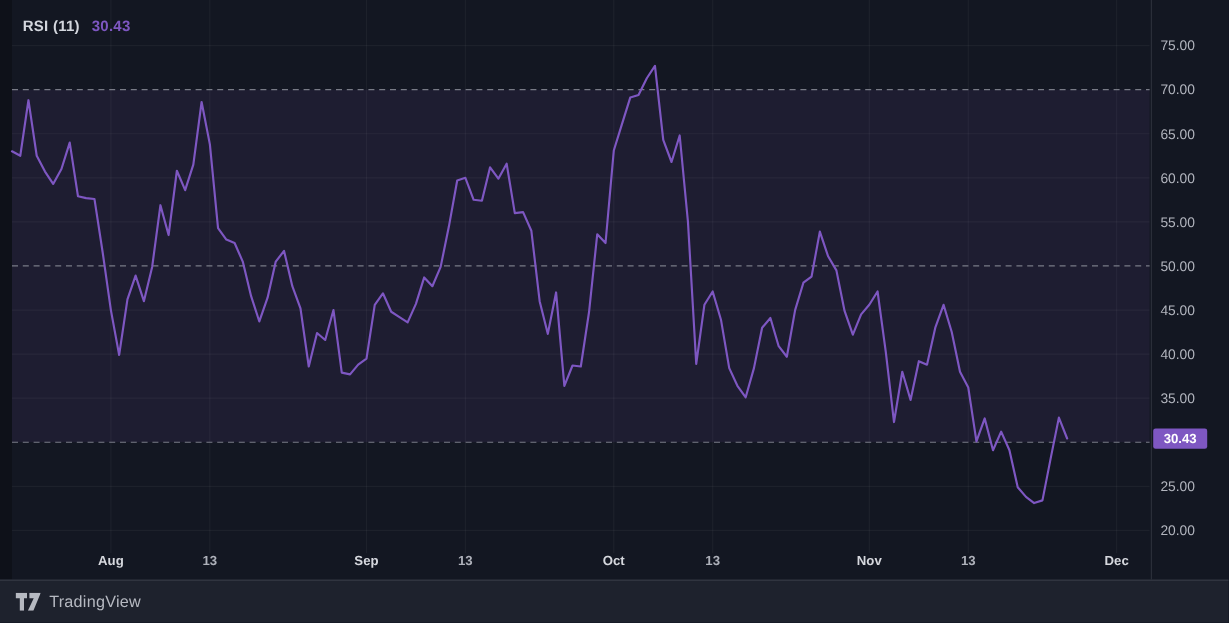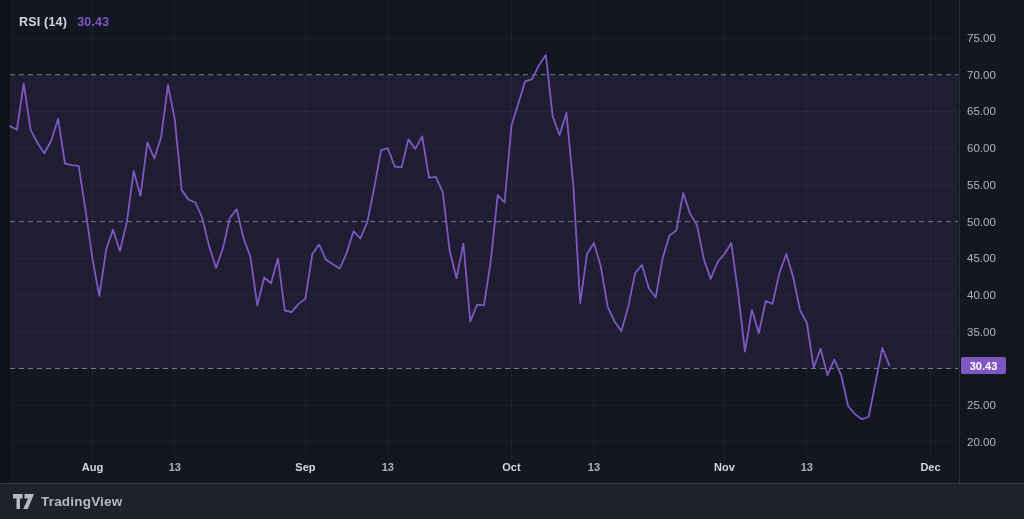--- a/index.html
+++ b/index.html
@@ -12,21 +12,21 @@
   .header .ind{color:#d3d6dd;font-weight:700;}
   .header .val{color:#7e57c2;font-weight:700;}
   .value-badge{position:absolute;left:961px;top:357px;width:45px;height:17px;border-radius:2px;
           background:#7e57c2;color:#ffffff;font-size:11px;font-weight:700;
           display:flex;align-items:center;justify-content:center;}
   .axis-border{position:absolute;left:959px;top:0;width:1px;height:483px;background:#2a2e39;}
   .bottombar{position:absolute;left:0;top:483px;width:1024px;height:36px;background:#1e222d;
           border-top:1px solid #363a45;box-sizing:border-box;display:flex;align-items:center;}
   .tv-logo{display:flex;align-items:center;gap:7px;margin-left:13px;}
   .tv-logo svg{display:block;}
-  .tv-brand{color:#b6b9c1;font-size:13.5px;font-weight:700;letter-spacing:.2px;}
+  .tv-brand{color:#b6b9c1;font-size:13.5px;font-weight:400;letter-spacing:.2px;}
   text{font-family:"Liberation Sans","DejaVu Sans",sans-serif;}
   .ytick{fill:#b2b5be;font-size:11.5px;}
   .xtick-day{fill:#aeb1ba;font-size:11px;font-weight:700;}
   .xtick-month{fill:#d6d8de;font-size:11px;font-weight:700;}
 </style>
 </head>
 <body>
 
 <div class="app">
 
@@ -72,21 +72,21 @@
       <text x="305.39130434782606" y="471" text-anchor="middle" class="xtick-month">Sep</text>
       <text x="387.82608695652175" y="471" text-anchor="middle" class="xtick-day">13</text>
       <text x="511.4782608695652" y="471" text-anchor="middle" class="xtick-month">Oct</text>
       <text x="593.9130434782609" y="471" text-anchor="middle" class="xtick-day">13</text>
       <text x="724.4347826086956" y="471" text-anchor="middle" class="xtick-month">Nov</text>
       <text x="806.8695652173913" y="471" text-anchor="middle" class="xtick-day">13</text>
       <text x="930.5217391304348" y="471" text-anchor="middle" class="xtick-month">Dec</text>
     </svg>
 
   <div class="header">
-    <span class="ind">RSI (14)</span>
+    <span class="ind">RSI (11)</span>
     <span class="val">30.43</span>
   </div>
 
   <div class="axis-border"></div>
 
   <div class="value-badge">30.43</div>
 
   <div class="bottombar">
     <div class="tv-logo">
       <svg width="21" height="15" viewBox="0 0 21 15">

